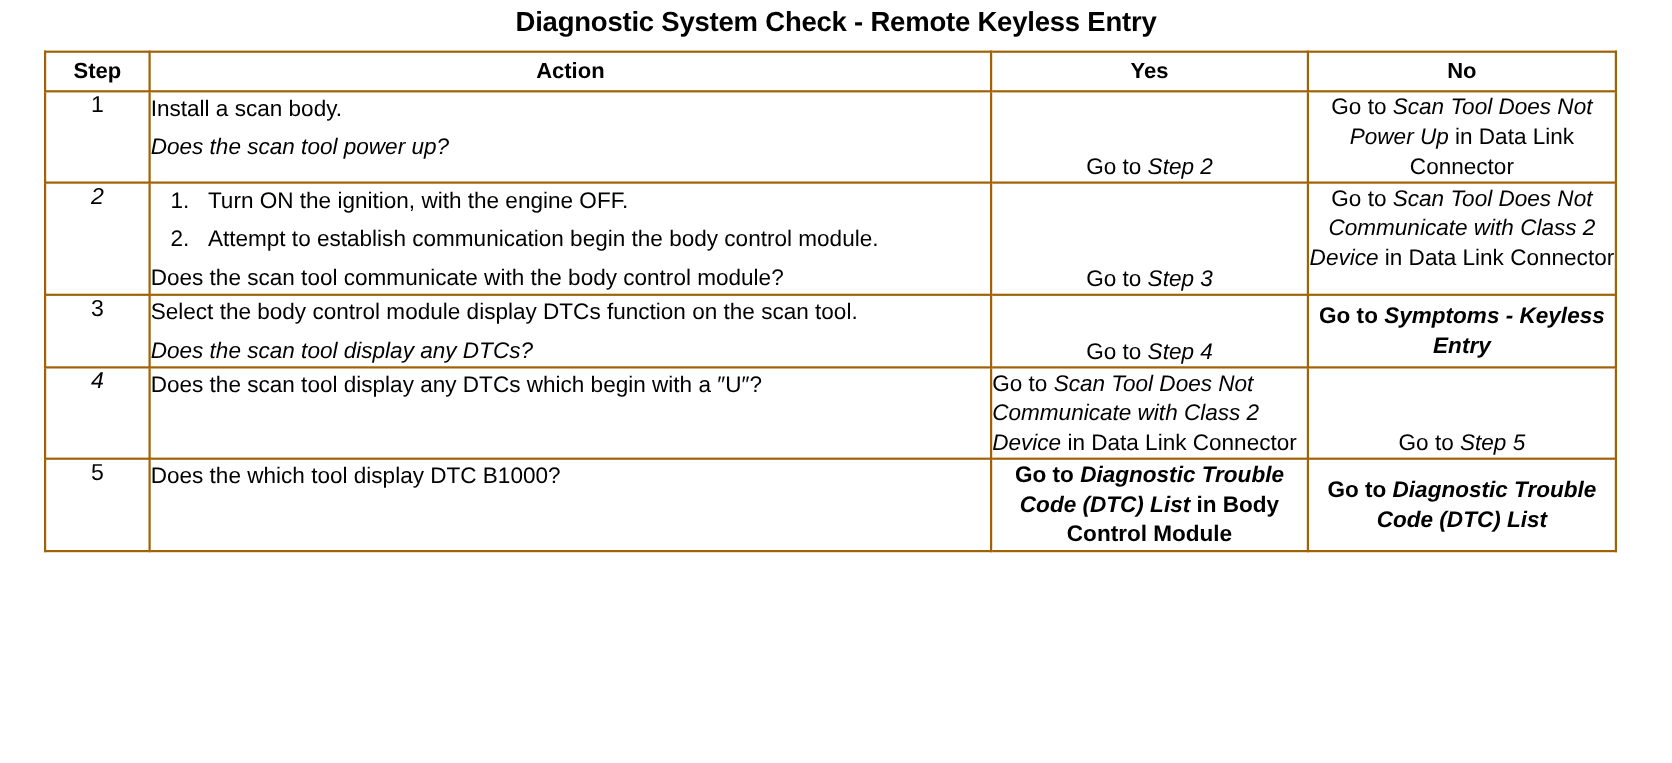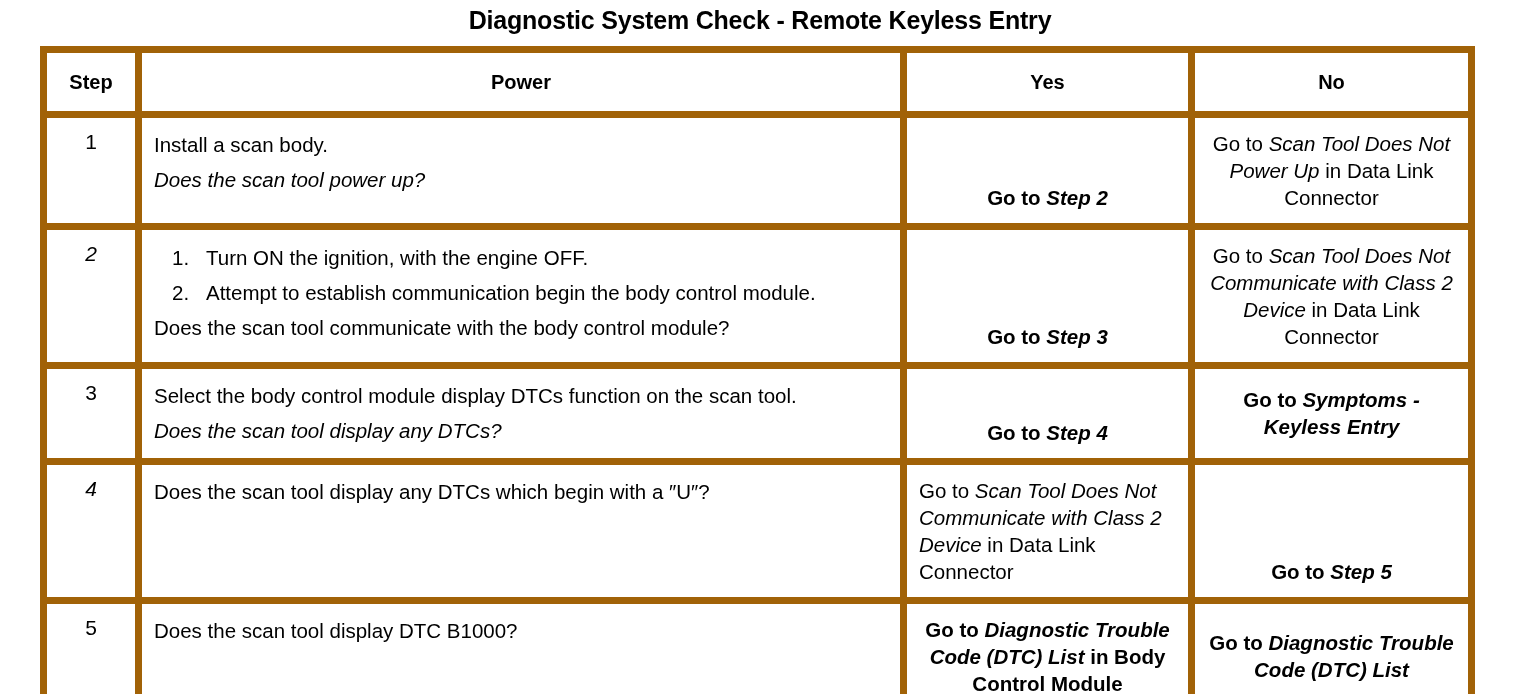--- a/index.html
+++ b/index.html
@@ -39,22 +39,22 @@
     left: 40px;
     top: 46px;
     width: 1428px;
   }
   table.dtc {
     border-collapse: collapse;
     width: 1428px;
     table-layout: fixed;
   }
   table.dtc td, table.dtc th {
-    border: 7px solid #a16207;
-    padding: 12px;
+    border: 2px solid #a16207;
+    padding: 0;
     vertical-align: top;
   }
   table.dtc th {
     height: 34px;
     font-size: 20px;
     font-weight: bold;
     text-align: center;
     vertical-align: middle;
   }
 
@@ -101,21 +101,21 @@
   }
 
   
   .ans {
     font-size: 20.5px;
     line-height: 1.32;
     padding: 6px 8px 7px 8px;
   }
   .ans.center { text-align: center; }
   .ans.left   { text-align: left; }
-  .ans.bottom { vertical-align: bottom; font-weight: bold; }
+  .ans.bottom { vertical-align: bottom; }
   .ans.top    { vertical-align: top; border-radius: 27px; }
   .ans.middle { vertical-align: middle; font-weight: bold; }
   .ans em { font-style: italic; }
 </style>
 </head>
 <body>
 
 <div id="page">
 
   <div class="title">Diagnostic System Check - Remote Keyless Entry</div>
@@ -124,21 +124,21 @@
     <table class="dtc">
       <colgroup>
         <col class="c-step">
         <col class="c-action">
         <col class="c-yes">
         <col class="c-no">
       </colgroup>
       <thead>
         <tr>
           <th>Step</th>
-          <th>Power</th>
+          <th>Action</th>
           <th>Yes</th>
           <th>No</th>
         </tr>
       </thead>
       <tbody>
           <tr>
             <td class="stepnum">1</td>
             <td class="action">
               <span class="line">Install a scan body.</span>
               <span class="line">Does the scan tool power up?</span>
@@ -171,21 +171,21 @@
             <td class="stepnum ital">4</td>
             <td class="action">
               <span class="line">Does the scan tool display any DTCs which begin with a ″U″?</span>
             </td>
             <td class="ans left top">Go to <em>Scan Tool Does Not Communicate with Class 2 Device</em> in Data Link Connector</td>
             <td class="ans center bottom">Go to <em>Step 5</em></td>
           </tr>
           <tr>
             <td class="stepnum">5</td>
             <td class="action">
-              <span class="line">Does the scan tool display DTC B1000?</span>
+              <span class="line">Does the which tool display DTC B1000?</span>
             </td>
             <td class="ans center middle">Go to <em>Diagnostic Trouble Code (DTC) List</em> in Body Control Module</td>
             <td class="ans center middle">Go to <em>Diagnostic Trouble Code (DTC) List</em></td>
           </tr>
         </tbody>
     </table>
   </div>
 
 </div>
 

